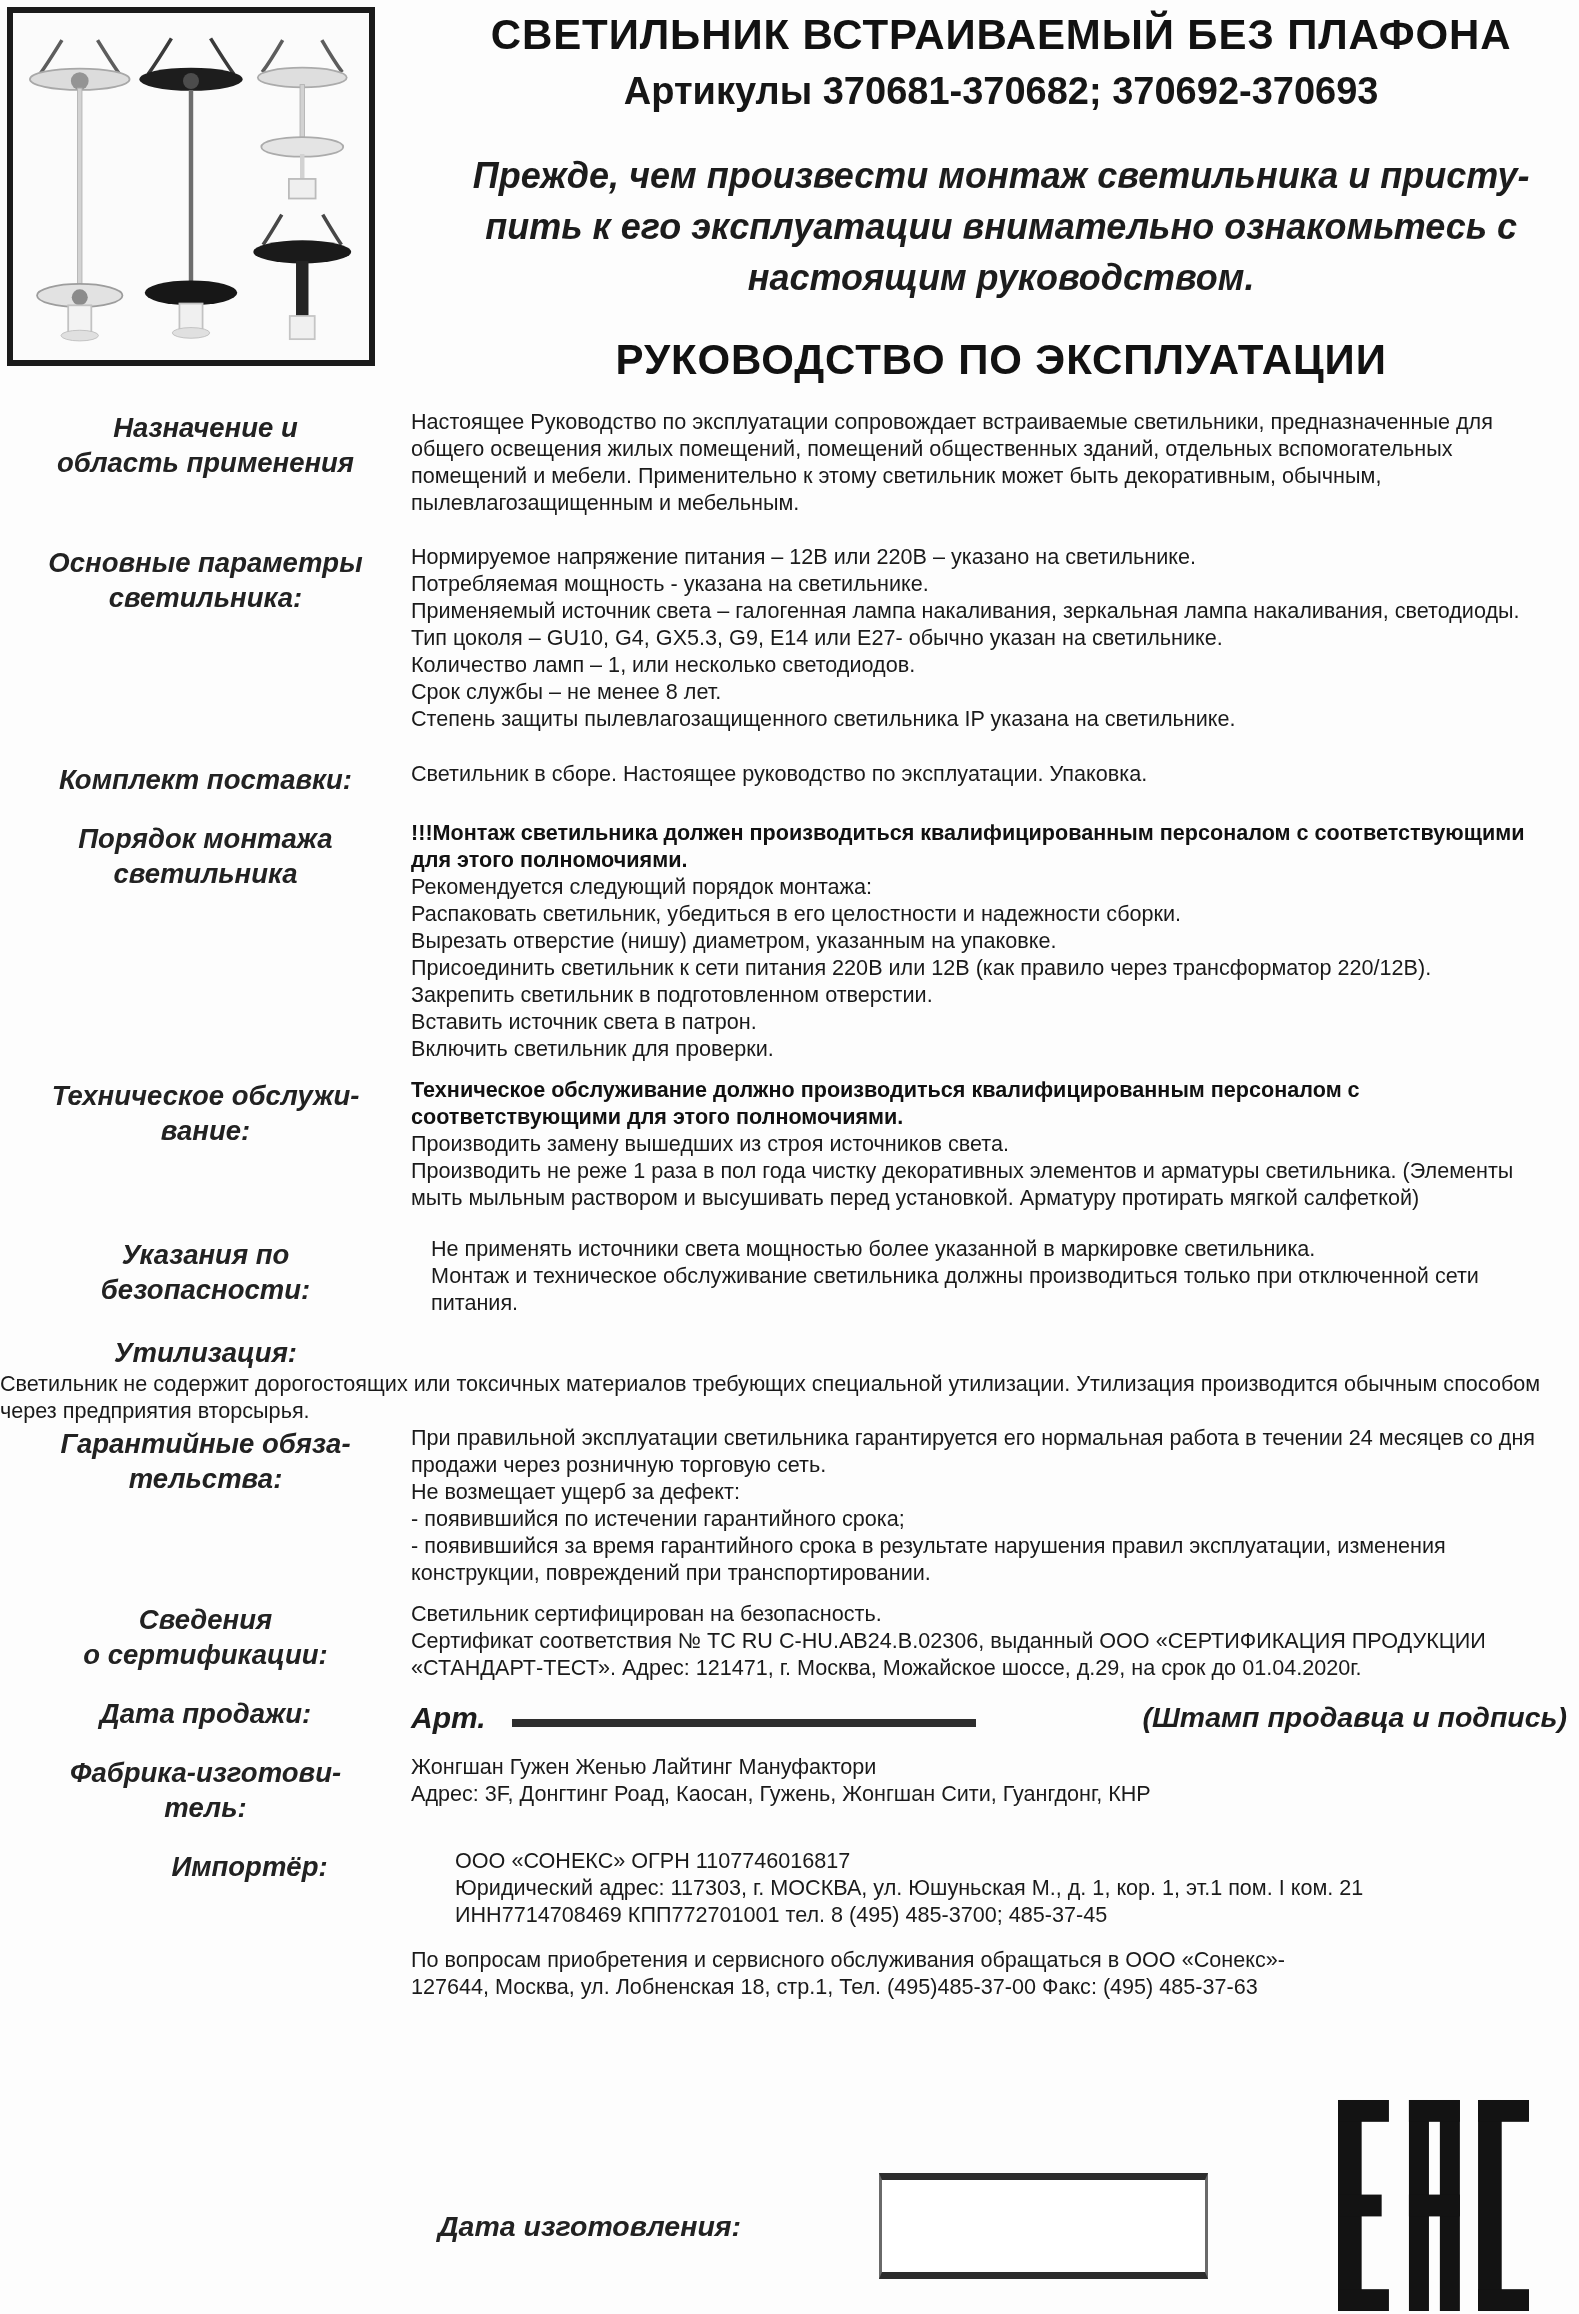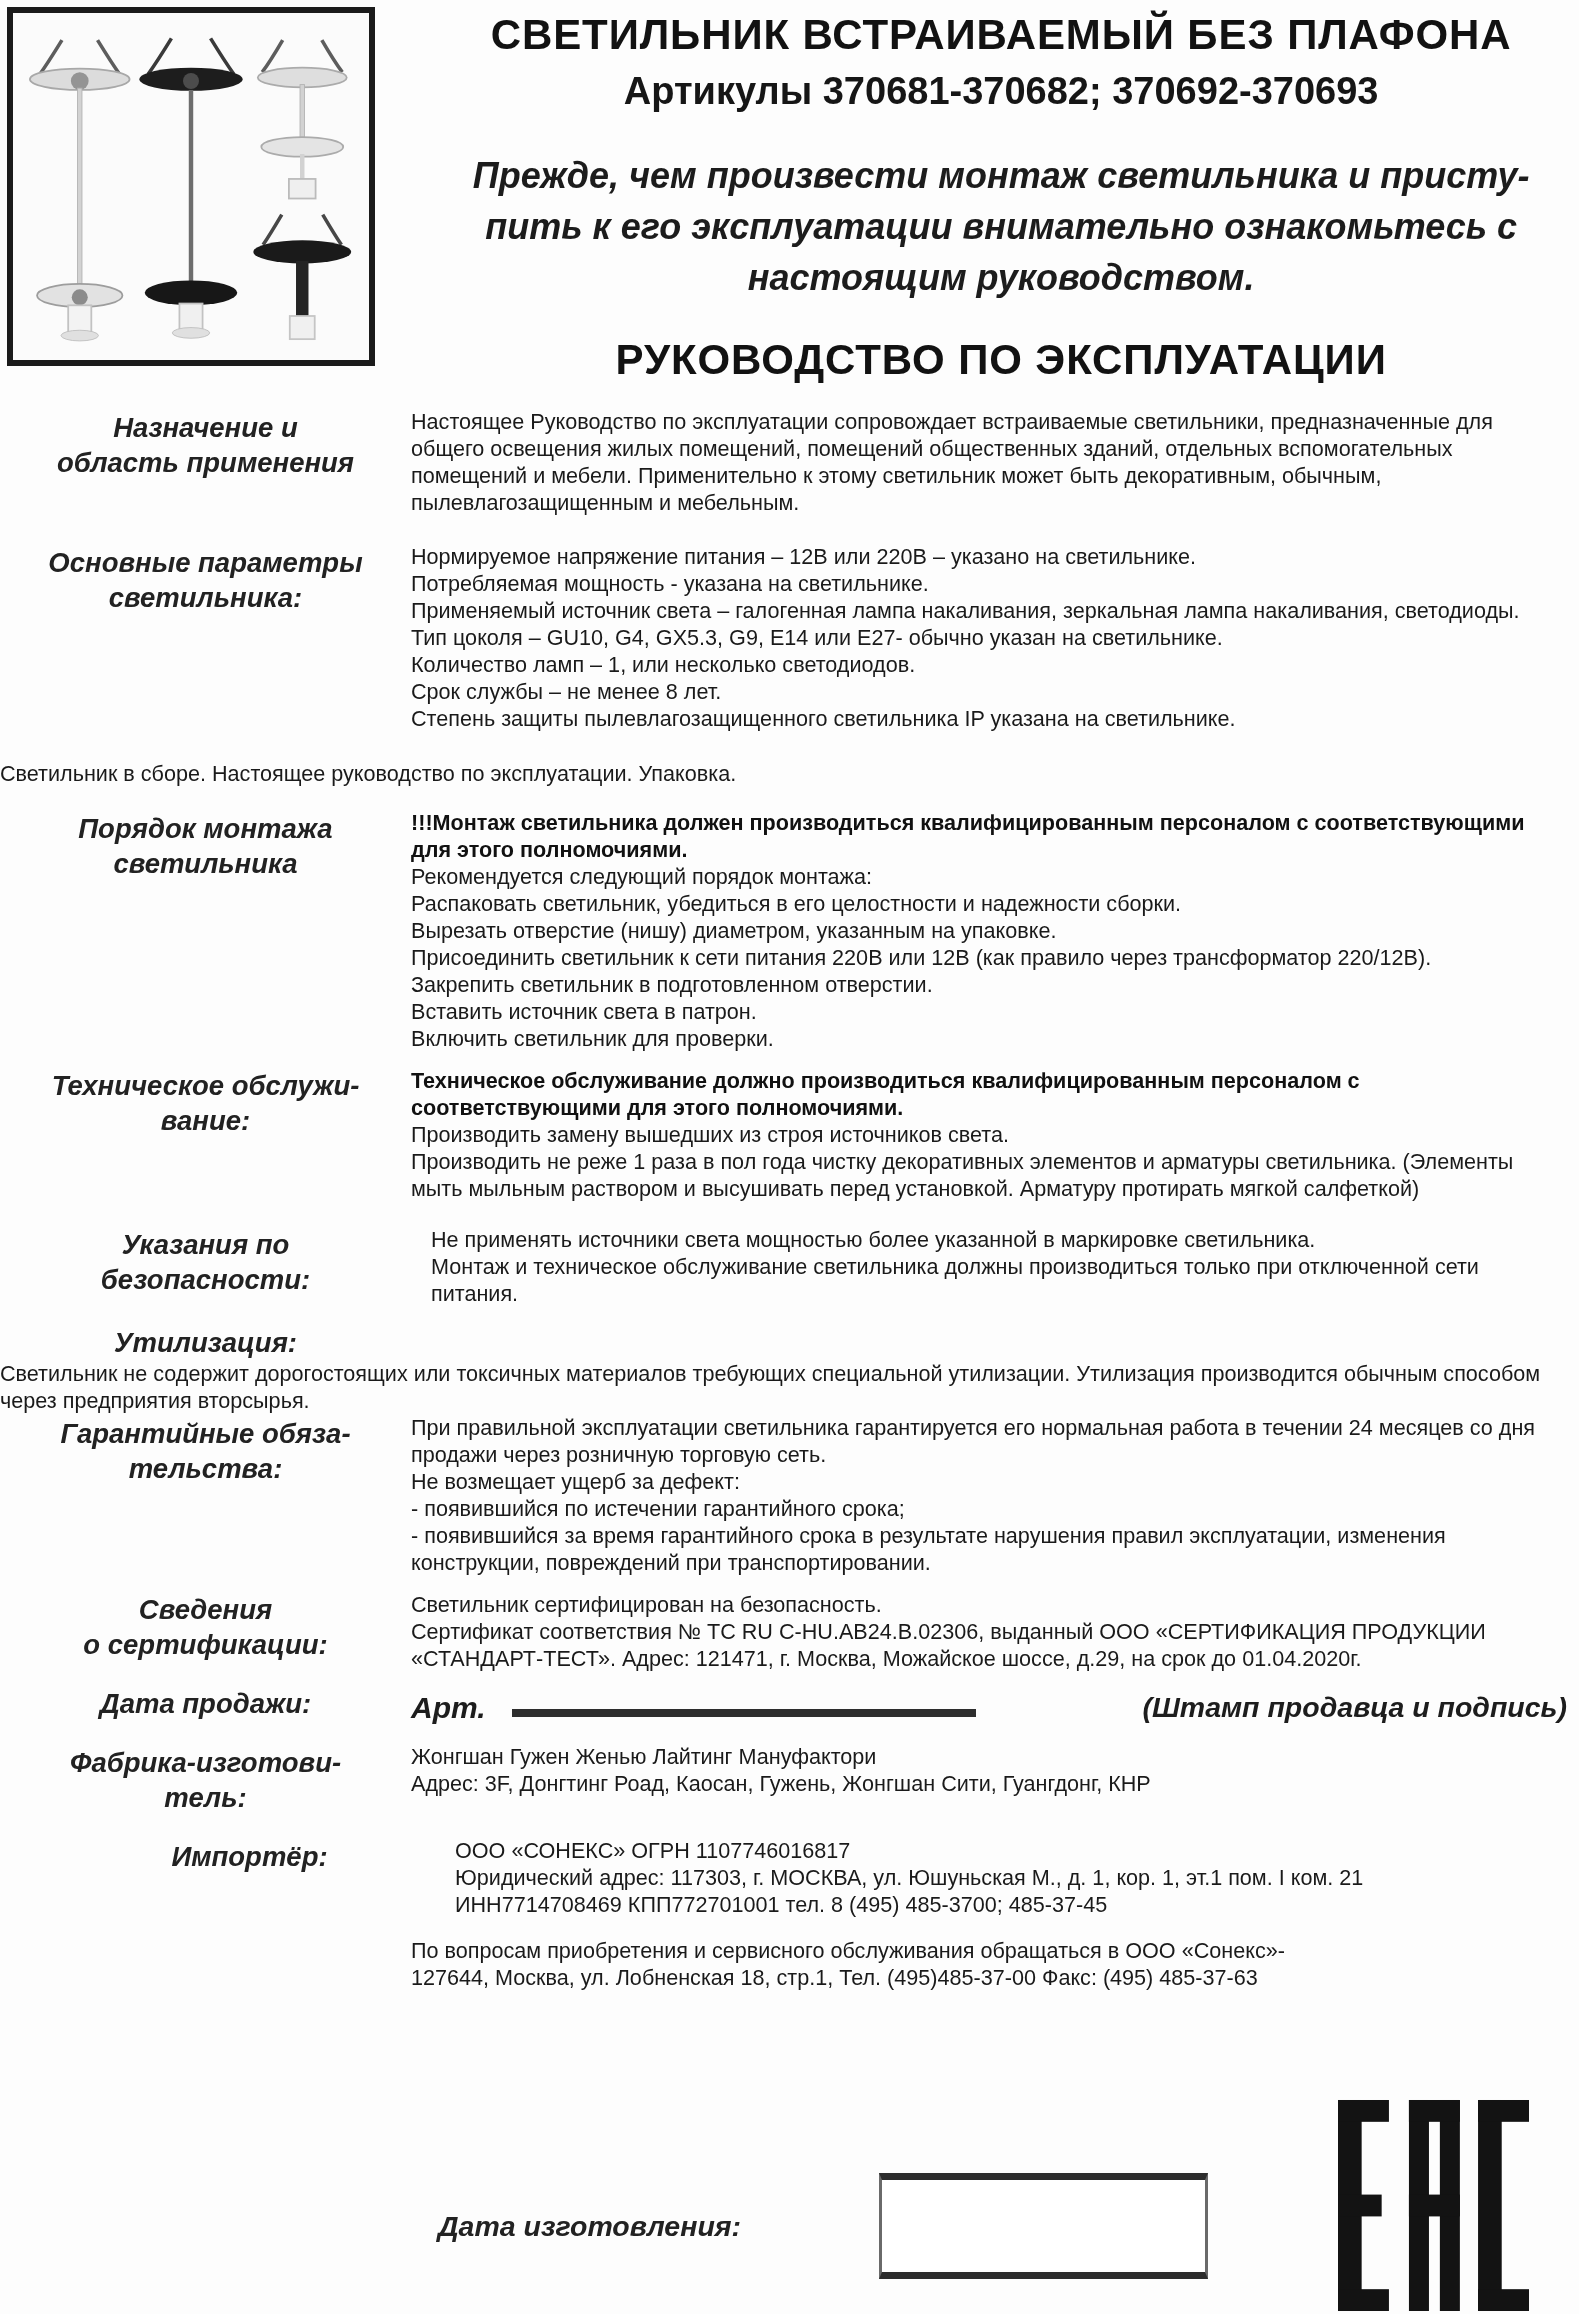--- a/index.html
+++ b/index.html
@@ -134,20 +134,23 @@
         <p class="para">Потребляемая мощность - указана на светильнике.</p>
         <p class="para">Применяемый источник света – галогенная лампа накаливания, зеркальная лампа накаливания, светодиоды.</p>
         <p class="para">Тип цоколя – GU10, G4, GX5.3, G9, Е14 или Е27- обычно указан на светильнике.</p>
         <p class="para">Количество ламп – 1, или несколько светодиодов.</p>
         <p class="para">Срок службы – не менее 8 лет.</p>
         <p class="para">Степень защиты пылевлагозащищенного светильника IP указана на светильнике.</p>
       </div>
     </div>
 
     <div class="section mb24">
+      <div class="label-col">
+        <span class="lbl-line">Комплект поставки:</span>
+      </div>
       <div class="body-col">
         <p class="para">Светильник в сборе. Настоящее руководство по эксплуатации. Упаковка.</p>
       </div>
     </div>
 
     <div class="section mb16">
       <div class="label-col">
         <span class="lbl-line">Порядок монтажа</span>
         <span class="lbl-line">светильника</span>
       </div>

